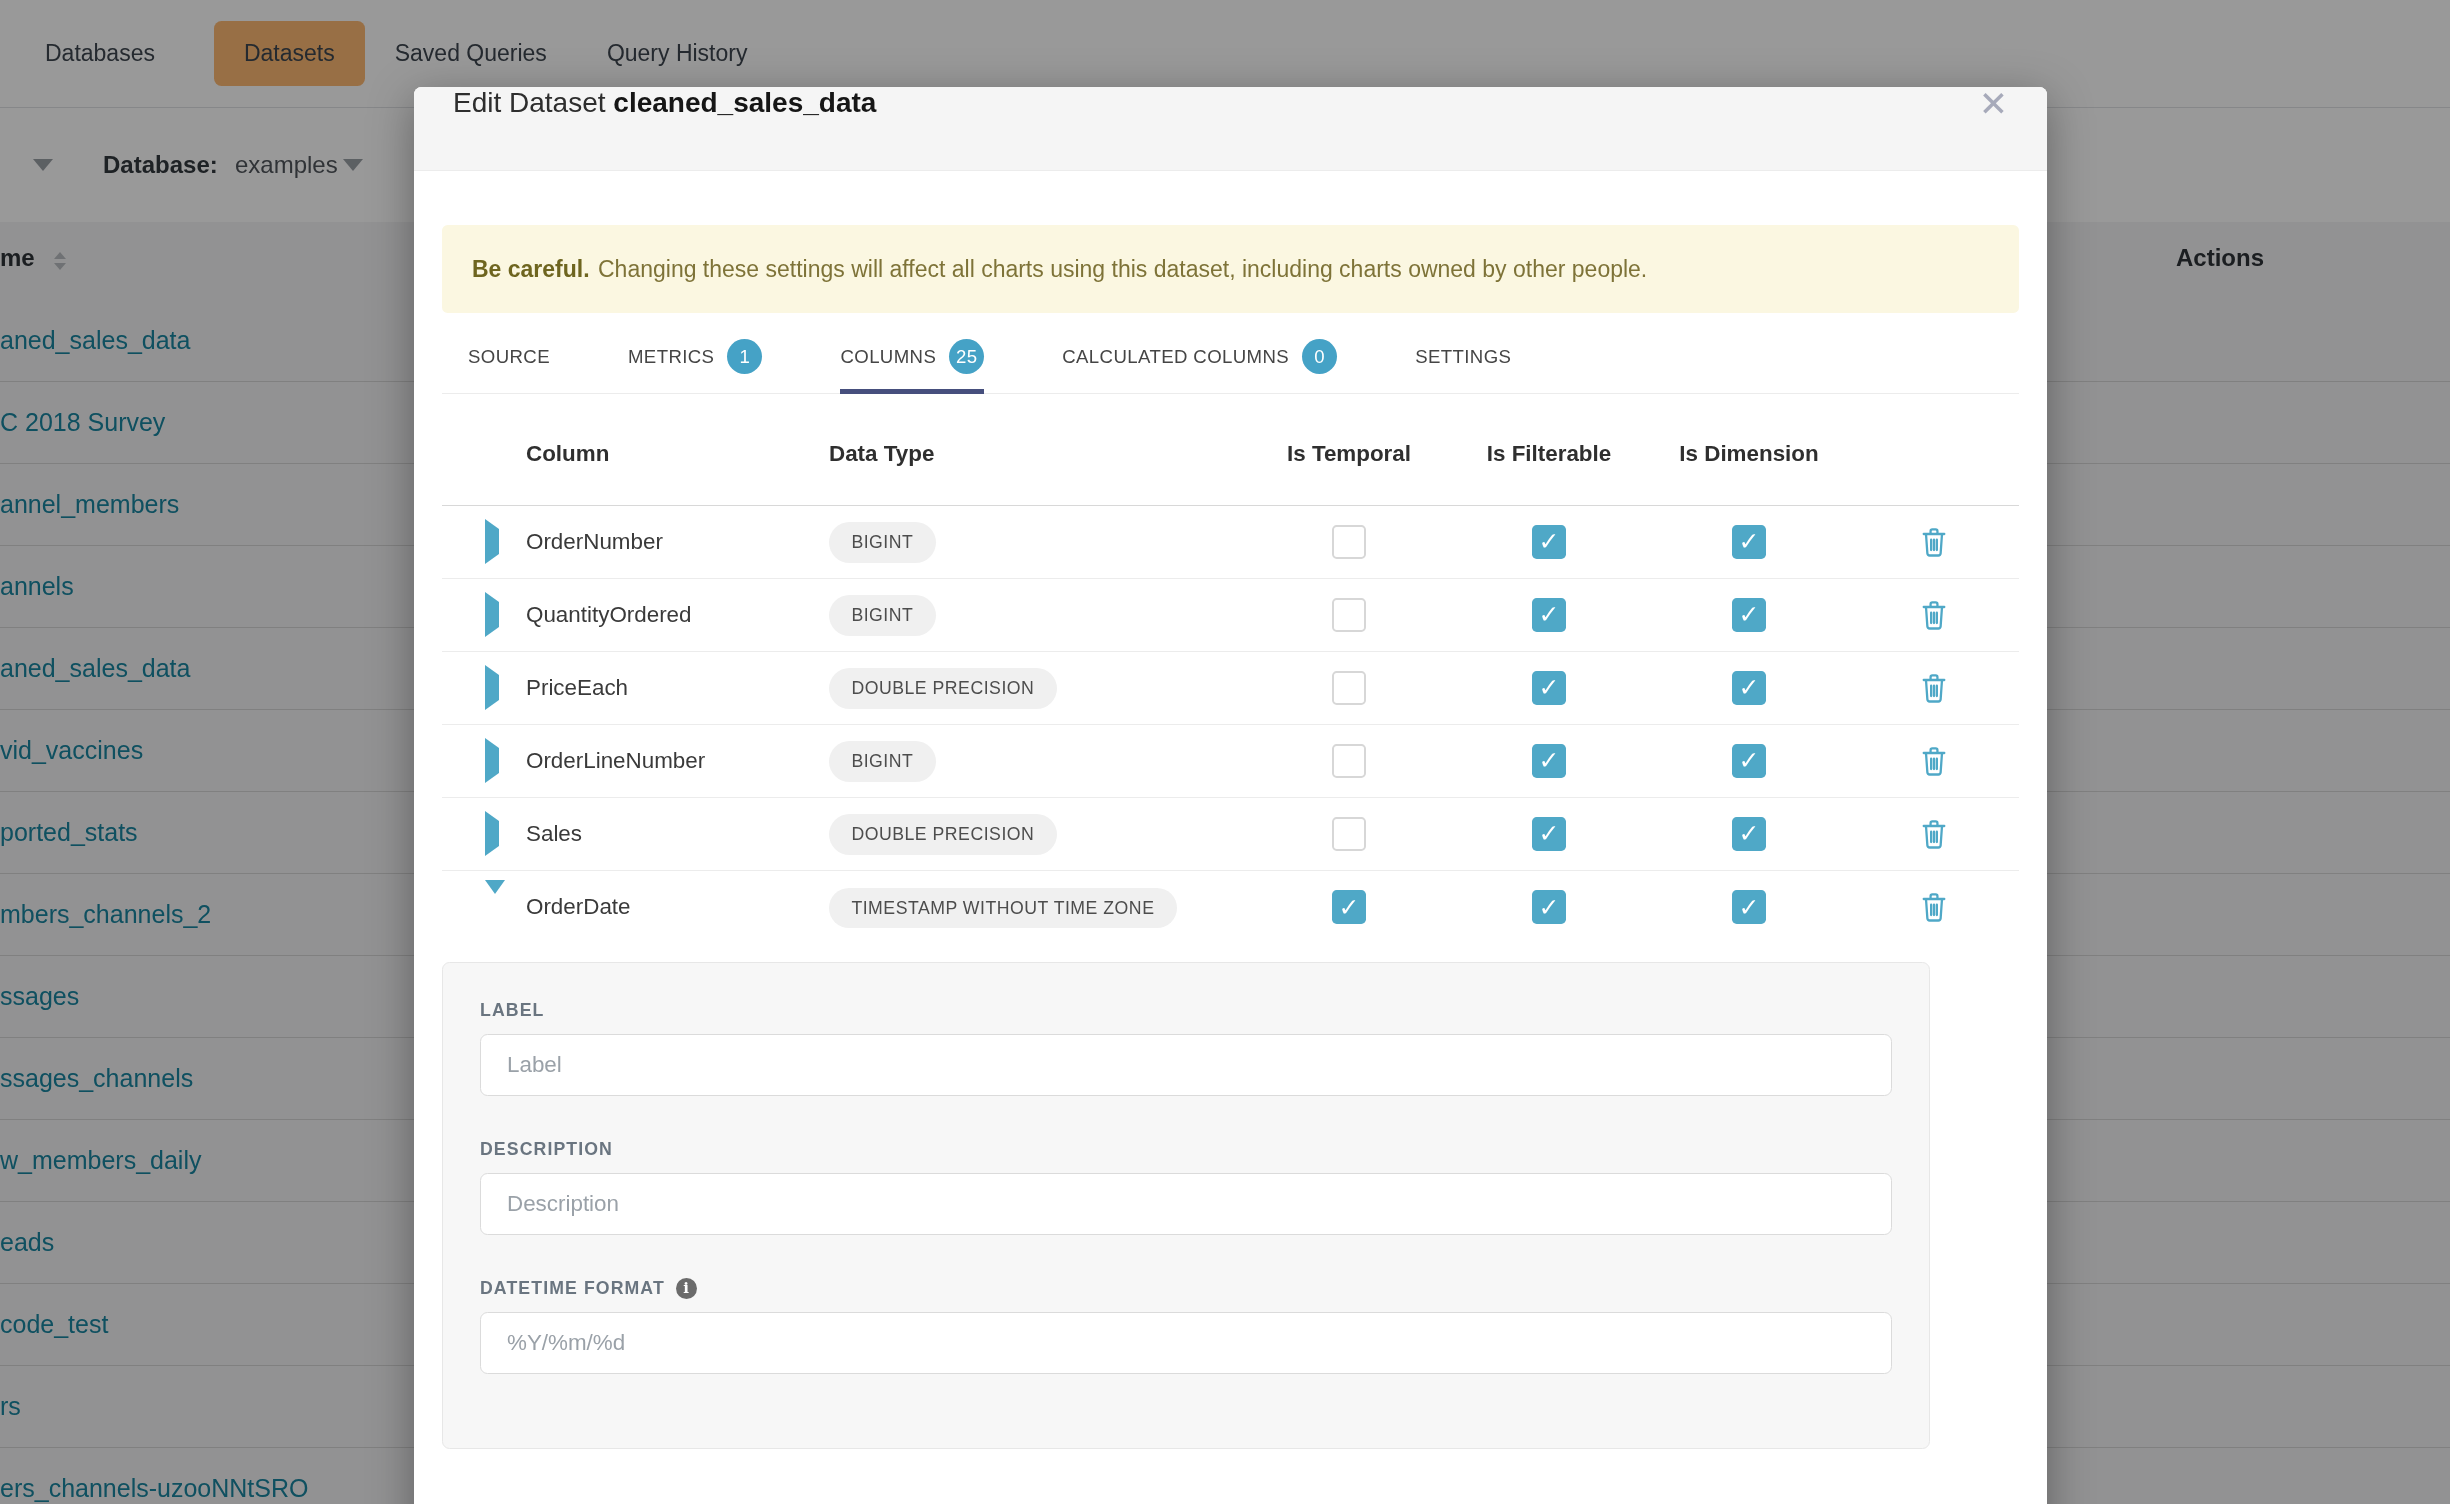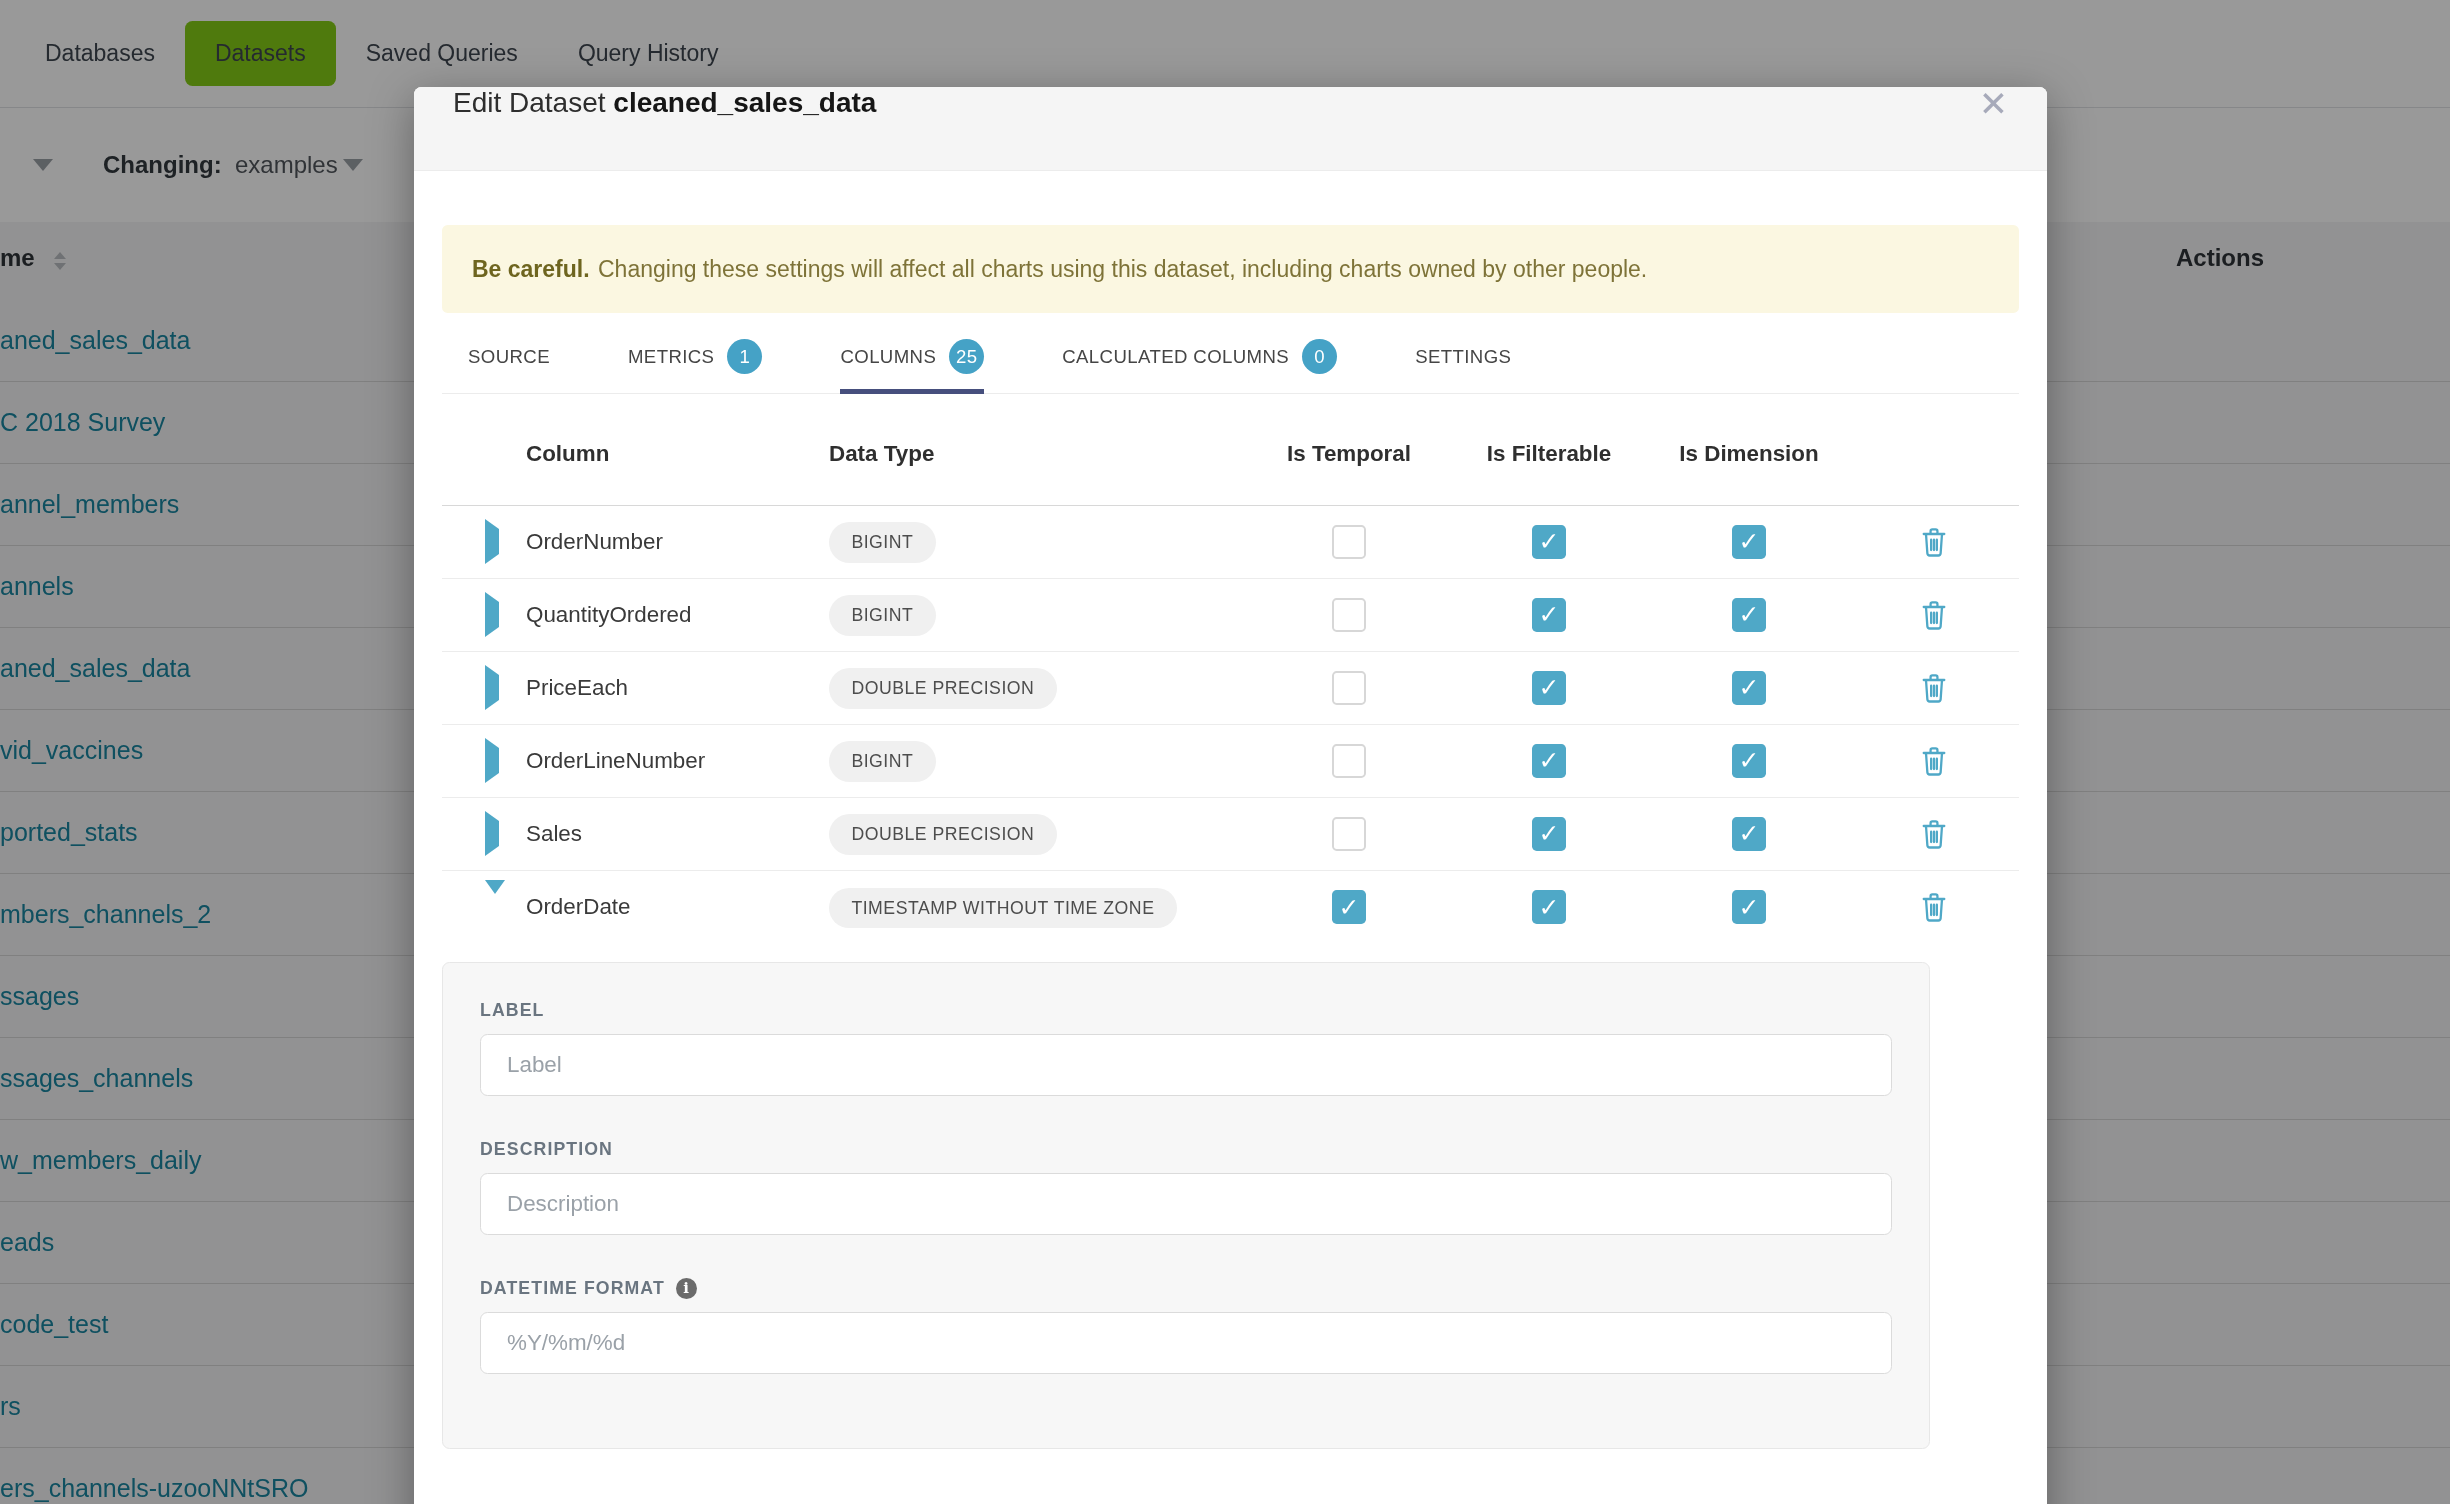--- a/index.html
+++ b/index.html
@@ -3,21 +3,21 @@
 <meta charset="utf-8">
 <style>
   * { margin:0; padding:0; box-sizing:border-box; }
   html,body { width:2450px; height:1505px; overflow:hidden; }
   body { font-family:"Liberation Sans", sans-serif; background:#fbfbfb; position:relative; }
 
   
   .topnav { position:absolute; top:0; left:0; right:0; height:108px; background:#ffffff;
             border-bottom:1.9px solid #dfe2e5; display:flex; align-items:center; padding-left:15px; }
   .nav-item { font-size:23px; color:#3f4750; padding:18.6px 30px; border-radius:7.5px; white-space:nowrap; cursor:pointer; }
-  .nav-item.active { background:#84cc16; }
+  .nav-item.active { background:#fdba74;margin-left:29px; }
   .nav-right { margin-left:auto; display:flex; align-items:center; gap:24px; }
   .bulk-btn { height:58px; padding:0 39px; background:#e3ebef; color:#19607b; font-size:22.4px; font-weight:600;
               letter-spacing:0.5px; border:none; border-radius:7.5px; display:flex; align-items:center; }
   .add-btn { height:60px; width:89px; margin-right:-28px; background:#2596bd; color:#ffffff; font-size:39px;
              border:none; border-radius:7.5px; display:flex; align-items:center; justify-content:center; }
 
   .filterbar { position:absolute; top:108px; left:0; right:0; height:114px; background:#ffffff;
                display:flex; align-items:center; }
   .caret-down-sm { width:0; height:0; border-left:10.3px solid transparent; border-right:10.3px solid transparent;
                    border-top:12px solid #9aa0a6; display:inline-block; }
@@ -102,21 +102,21 @@
     <div style="display:flex;align-items:center;" id="nav-items">
         <div class="nav-item">Databases</div>
         <div class="nav-item active">Datasets</div>
         <div class="nav-item">Saved Queries</div>
         <div class="nav-item">Query History</div>
       </div>
   </div>
 
   <div class="filterbar">
     <span class="caret-down-sm db-caret1"></span>
-    <span class="db-label">Changing:</span>
+    <span class="db-label">Database:</span>
     <span class="db-value">examples</span>
     <span class="caret-down-sm db-caret2"></span>
   </div>
 
   <div class="bg-section">
     <div class="bg-head">
       <span class="bg-name-head">me</span>
       <span class="sort-icon">
           <i class="up"></i>
           <i class="dn"></i>

